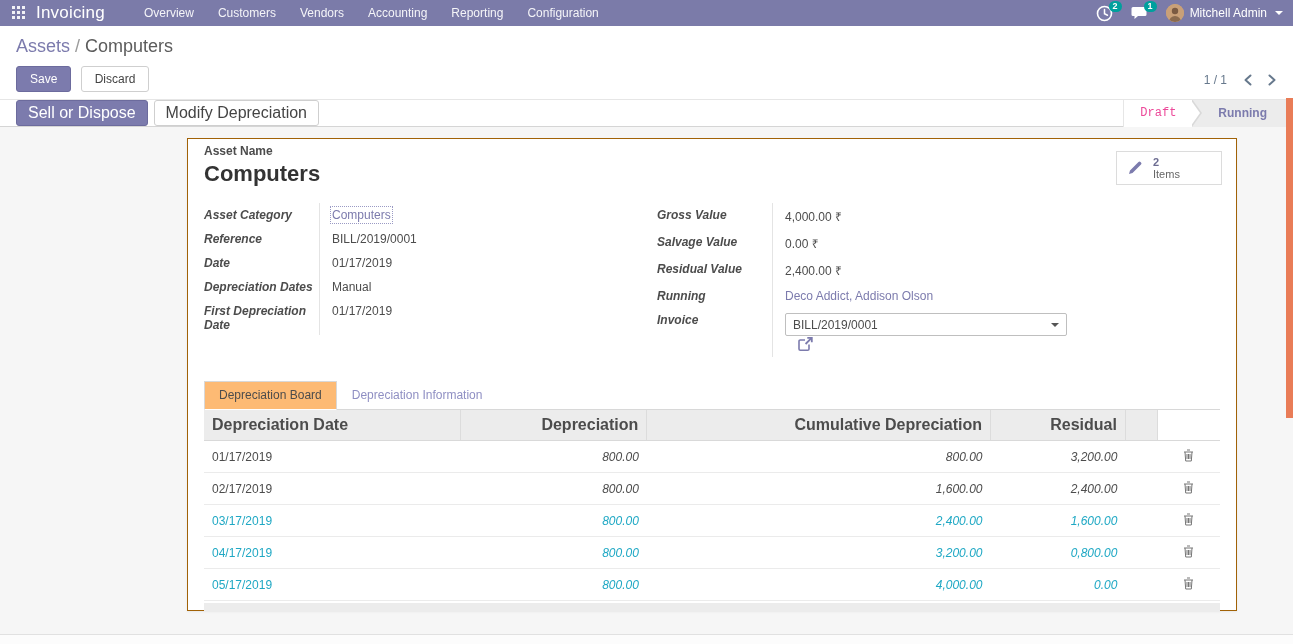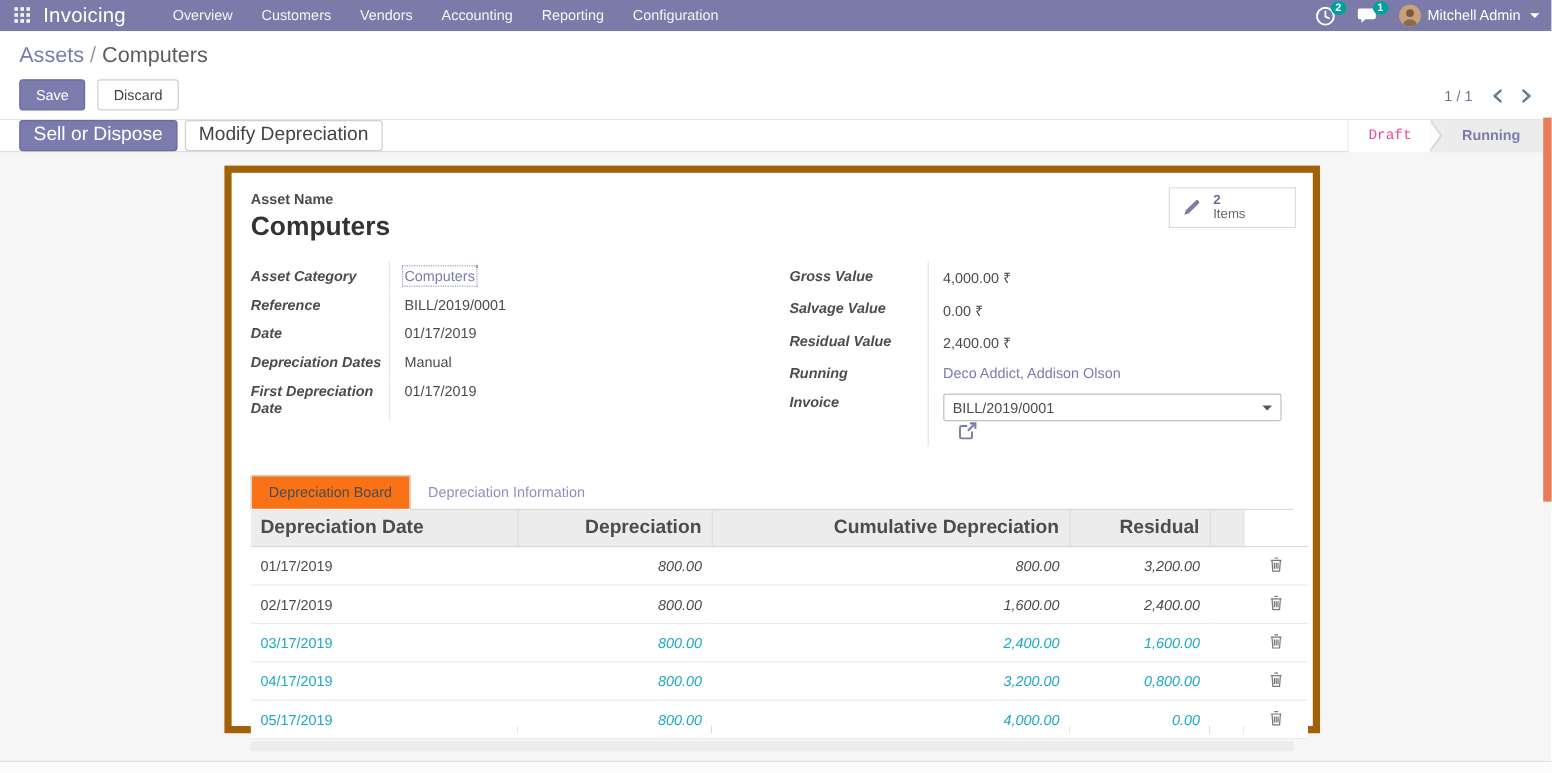--- a/index.html
+++ b/index.html
@@ -42,48 +42,48 @@
   .sb-right { margin-left:auto; display:flex; align-items:stretch; height:27px; border-left:1px solid #e6e6e6; }
   .sb-state { line-height:27px; padding:0 16px; font-size:12px; }
   .sb-draft { color:#ec4899; background:#fff; cursor:pointer;font-family:Liberation Mono, monospace; }
   .sb-sep { width:10px; height:27px; position:relative; background:#ececec; overflow:hidden; }
   .sb-sep::before { content:""; position:absolute; top:-1px; left:0; border-top:14.5px solid transparent; border-bottom:14.5px solid transparent; border-left:10px solid #d9d9d9; }
   .sb-sep::after  { content:""; position:absolute; top:-1px; left:-2px; border-top:14.5px solid transparent; border-bottom:14.5px solid transparent; border-left:10px solid #fff; }
   .sb-running { background:#ececec; color:#7c7bad; font-weight:bold; padding-right:26px; }
 
   
   .content { position:relative; height:518px; background:#f6f6f6; }
-  .sheet { position:absolute; left:187px; top:11px; width:913px; height:473px; background:#fff;
-    border:6px solid #a16207; box-shadow:0 1px 2px rgba(0,0,0,.06); padding:15px 16px; }
+  .sheet { position:absolute; left:187px; top:11px; width:1050px; height:473px; background:#fff;
+    border:1px solid #a16207; box-shadow:0 1px 2px rgba(0,0,0,.06); padding:5px 16px; }
   .sheet-title-label { font-weight:bold; color:#4c4c4c; font-size:12px; }
   .sheet-title { font-size:22px; font-weight:bold; color:#333; margin:3px 0 16px; }
   .stat-btn { position:absolute; top:12px; right:14px; width:106px; height:34px; border:1px solid #dcdcdc; background:#fff;
     display:flex; align-items:center; padding:0 10px; gap:10px; cursor:pointer; }
   .stat-txt { display:flex; flex-direction:column; line-height:12px; font-size:11px; }
   .stat-val { color:#6c6c91; font-weight:bold; }
   .stat-lbl { color:#666; }
 
   .o-group { display:flex; margin-top:10px; }
   .o-col { width:445px; }
-  .o-col.right { width:438px; margin-left:22px; }
+  .o-col.right { width:438px; margin-left:8px; }
   .o-row { display:flex; align-items:flex-start; }
   .o-label { width:115px; font-weight:bold; color:#4c4c4c; padding:5px 6px 5px 0; flex-shrink:0;font-style:italic; }
   .o-value { flex:1; border-left:1px solid #e4e4e4; padding:5px 0 5px 12px; min-height:23px; }
   .o-link { color:#7c7bad; cursor:pointer; }
   .dotted { outline:1px dotted #9a9ac4; outline-offset:1px; }
   .o-select { width:282px; height:23px; border:1px solid #bfbfbf; border-radius:2px; background:#fff;
     display:inline-flex; align-items:center; justify-content:space-between; padding:0 7px; cursor:pointer; vertical-align:middle; }
   .sel-caret { width:0; height:0; border-left:4px solid transparent; border-right:4px solid transparent; border-top:4px solid #555; }
   .ext-link { margin-left:12px; vertical-align:middle; cursor:pointer; }
 
   
   .notebook { margin-top:24px; }
   .tabs { border-bottom:1px solid #d8d8d8; display:flex; }
   .tab { padding:6px 14px 7px; font-size:12px; cursor:pointer; margin-bottom:-1px; }
-  .tab.active { background:#f97316; border:1px solid #d8d8d8; border-bottom:1px solid #fff; color:#4c4c4c; }
+  .tab.active { background:#fdba74; border:1px solid #d8d8d8; border-bottom:1px solid #fff; color:#4c4c4c; }
   .tab.inactive { color:#8f8fc3; border:1px solid transparent; }
 
   
   table.depr { width:100%; border-collapse:collapse; table-layout:fixed; }
   table.depr th { background:#ececec; font-weight:bold; color:#4c4c4c; font-size:16px; text-align:left;
     padding:6px 8px; border-right:1px solid #dcdcdc; border-bottom:1px solid #d9d9d9; }
   table.depr th.num { text-align:right; }
   table.depr th.plain { background:#fff; border-right:none; }
   table.depr td { padding:0 8px; height:32px; border-bottom:1px solid #ebebeb; font-size:12px; color:#4c4c4c; background:#fff; }
   table.depr td.num { text-align:right;font-style:italic; }

